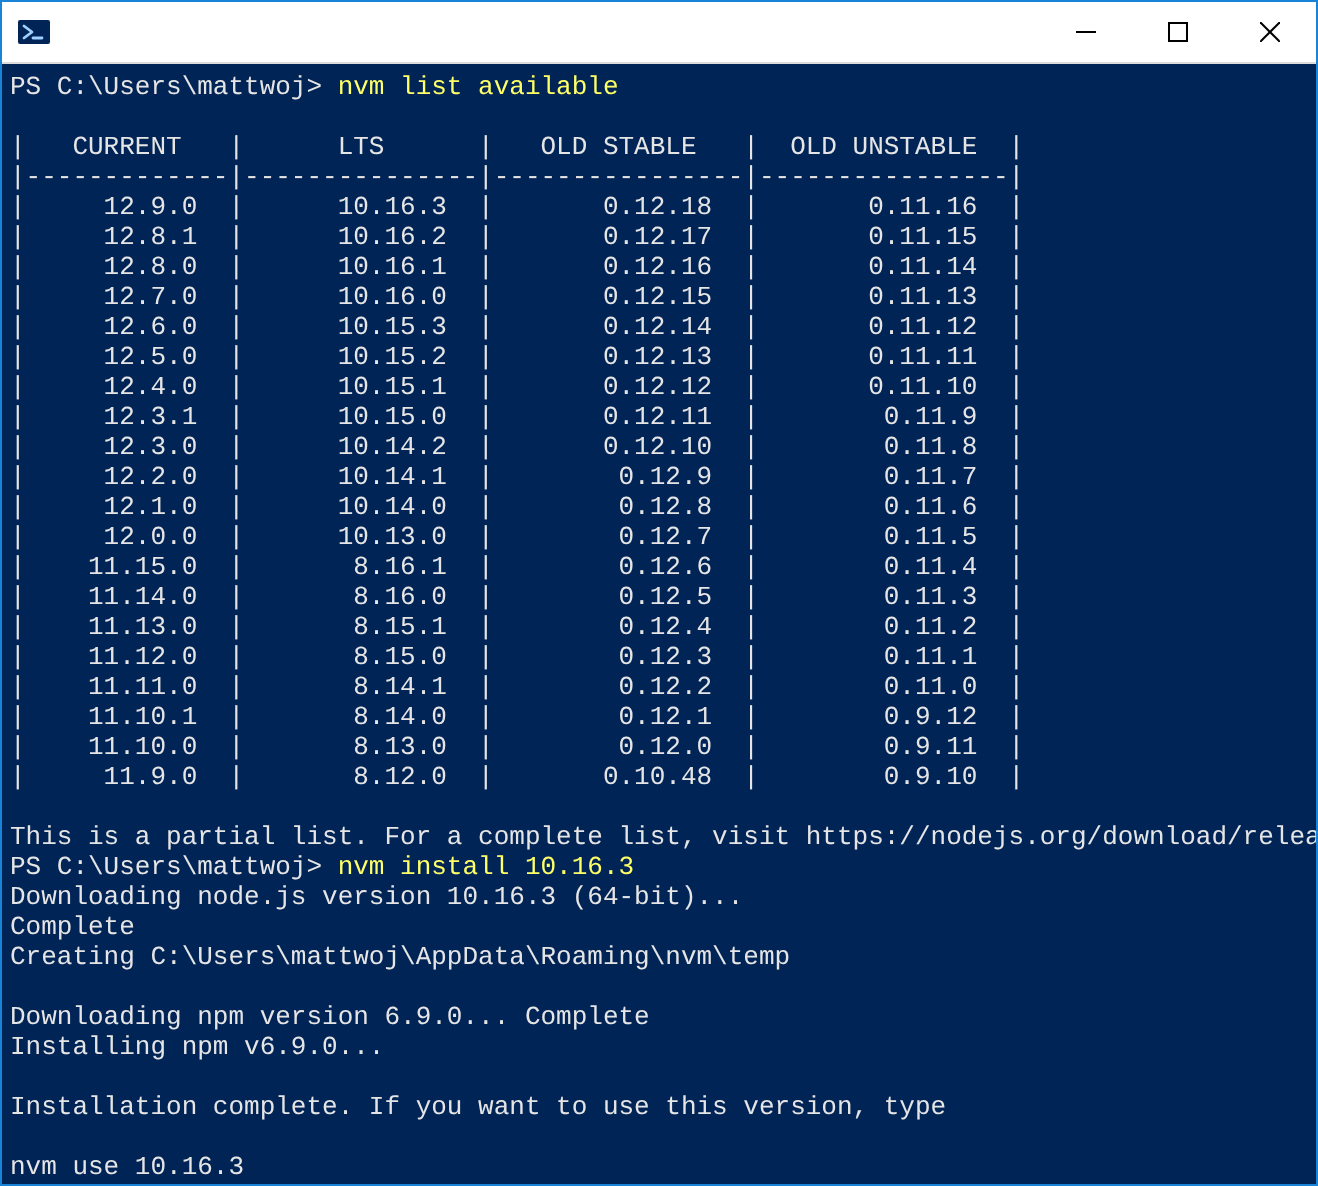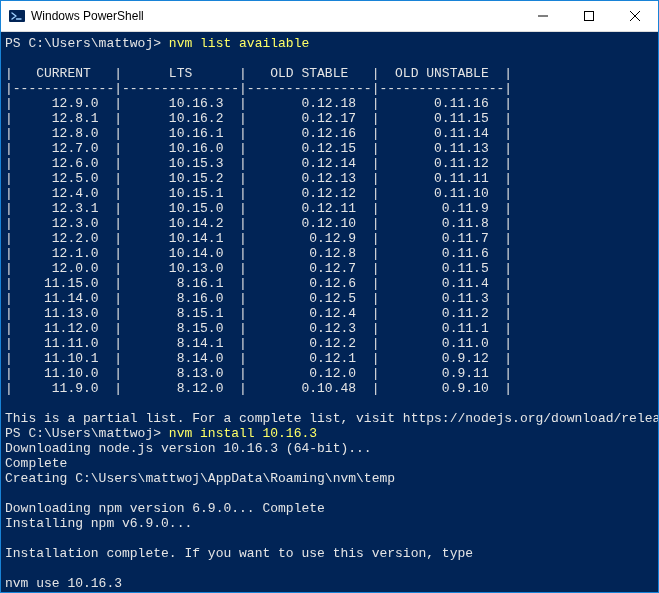--- a/index.html
+++ b/index.html
@@ -75,21 +75,20 @@
 <div class="window">
 
   <div class="titlebar">
     <span class="app-icon">
       <svg width="16" height="16" viewBox="0 0 16 16">
         <rect x="0" y="2" width="16" height="12" rx="1" fill="#012456"></rect>
         <path d="M3 5 L7 8 L3 11" stroke="#9fd0ff" stroke-width="1.4" fill="none" stroke-linecap="round" stroke-linejoin="round"></path>
         <line x1="7.5" y1="11" x2="12" y2="11" stroke="#9fd0ff" stroke-width="1.4" stroke-linecap="round"></line>
       </svg>
     </span>
-    <span class="title">Windows PowerShell</span>
     <span class="spacer"></span>
     <div class="win-btn">
       <svg width="10" height="10" viewBox="0 0 10 10">
           <line x1="0" y1="5" x2="10" y2="5" stroke="#000" stroke-width="1"></line>
         </svg>
     </div>
     <div class="win-btn">
       <svg width="10" height="10" viewBox="0 0 10 10">
           <rect x="0.5" y="0.5" width="9" height="9" fill="none" stroke="#000" stroke-width="1"></rect>
         </svg>

